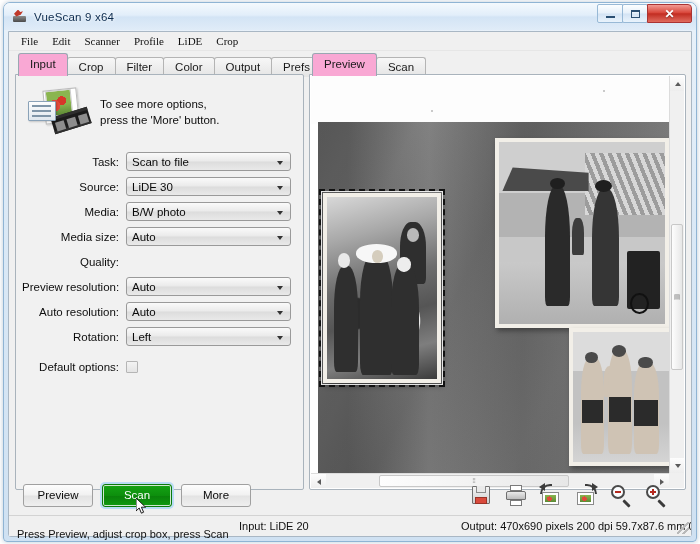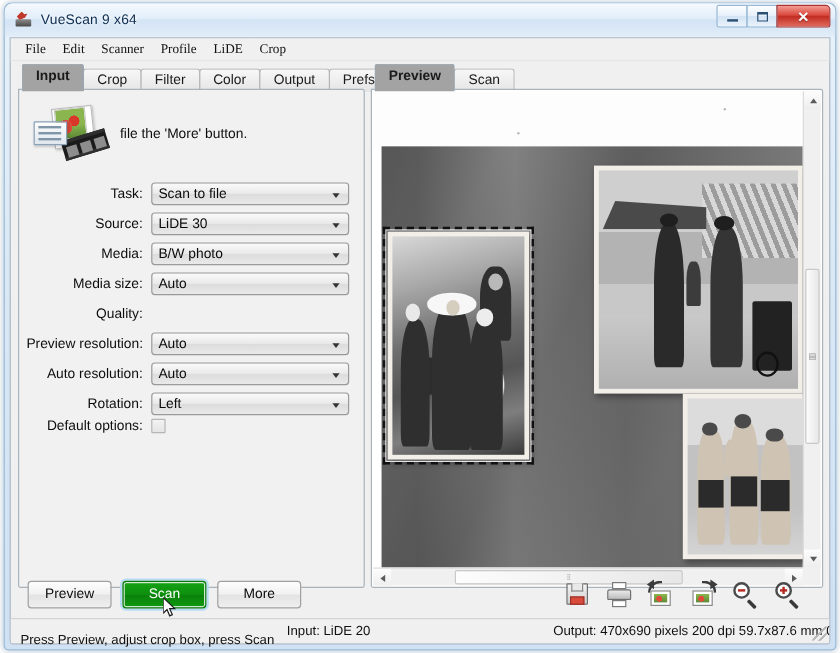--- a/index.html
+++ b/index.html
@@ -105,26 +105,26 @@
     font-size: 11.5px; color: #1a1a1a;
     background: linear-gradient(180deg,#f7f7f7,#e4e4e4);
     border: 1px solid #b4b4b4;
     border-bottom: none;
     border-radius: 3px 3px 0 0;
     margin-right: -1px;
     position: relative; top: 1px;
     cursor: default;
   }
   .tab.active {
-    background: #a3a3a3;
+    background: #f9a8d4;
     border-color: #9aa7b2;
     padding-top: 4px; padding-bottom: 6px;
     top: 0;
     z-index: 3;
-    font-weight: bold;
+    font-weight: normal;
   }
   .tab-body {
     position: absolute;
     left: 6px; right: 5px; top: 22px; bottom: 2px;
     background: #f1f1f1;
     border: 1px solid #a9b3bc;
     border-radius: 0 2px 2px 2px;
   }
   .right-pane .tab-body { left: 0px; right: 5px; background: #ffffff; }
 
@@ -186,21 +186,21 @@
     position: relative;
     cursor: default;
   }
   .combo .arrow {
     position: absolute; right: 7px; top: 8px;
     width: 0; height: 0;
     border-left: 3.5px solid transparent;
     border-right: 3.5px solid transparent;
     border-top: 4px solid #333;
   }
-  .checkrow { display: flex; align-items: flex-start; height: 24px; }
+  .checkrow { display: flex; align-items: flex-end; height: 24px; }
   .chk {
     width: 12px; height: 12px;
     background: linear-gradient(180deg,#f3f3f3,#e4e4e4);
     border: 1px solid #b5b5b5;
     border-radius: 1px;
   }
 
   
   .preview-wrap {
     position: absolute; left: 1px; top: 1px; right: 1px; bottom: 1px;
@@ -463,21 +463,22 @@
                   <b style="left:15px"></b>
                   <b style="left:27px"></b>
                 </div>
               <div class="dlg">
                   <i></i>
                   <i></i>
                   <i></i>
                 </div>
             </div>
             <div class="info-text">
-              <div>file the 'More' button.</div>
+              <div>To see more options,</div>
+              <div>press the 'More' button.</div>
             </div>
           </div>
 
           <div class="form">
             <div class="frow">
               <div class="flabel">Task:</div>
               <div class="combo">
                 <span>Scan to file</span>
                 <span class="arrow"></span>
               </div>

